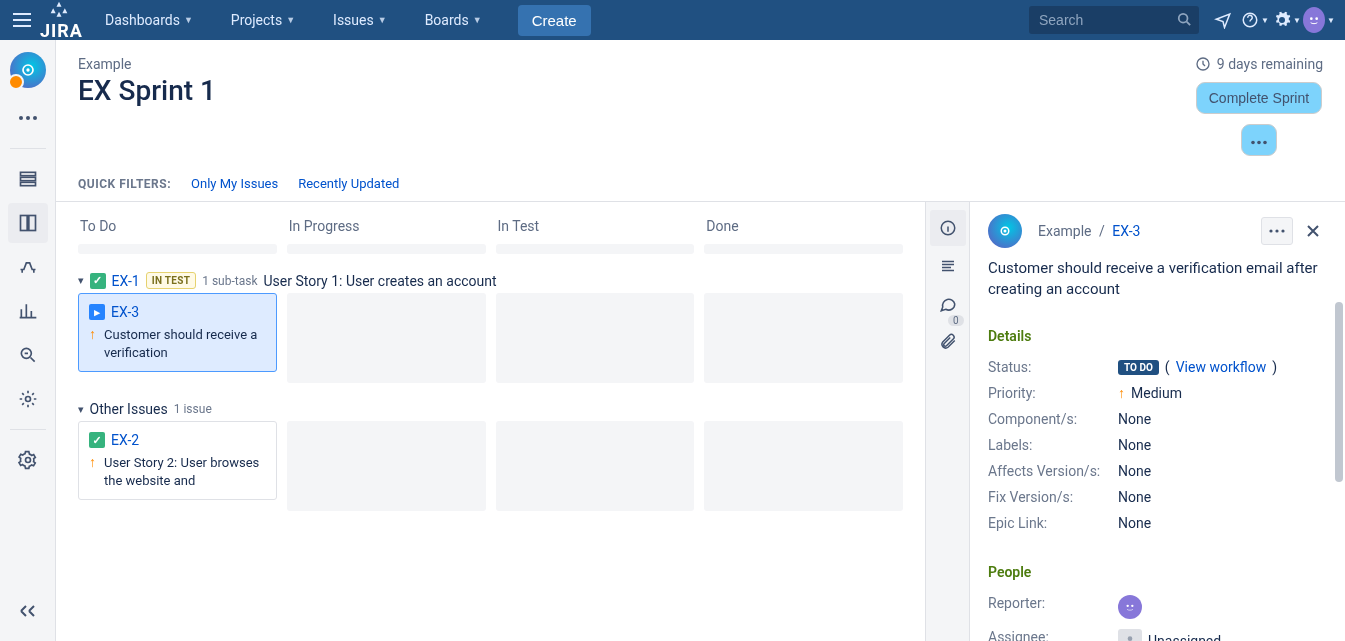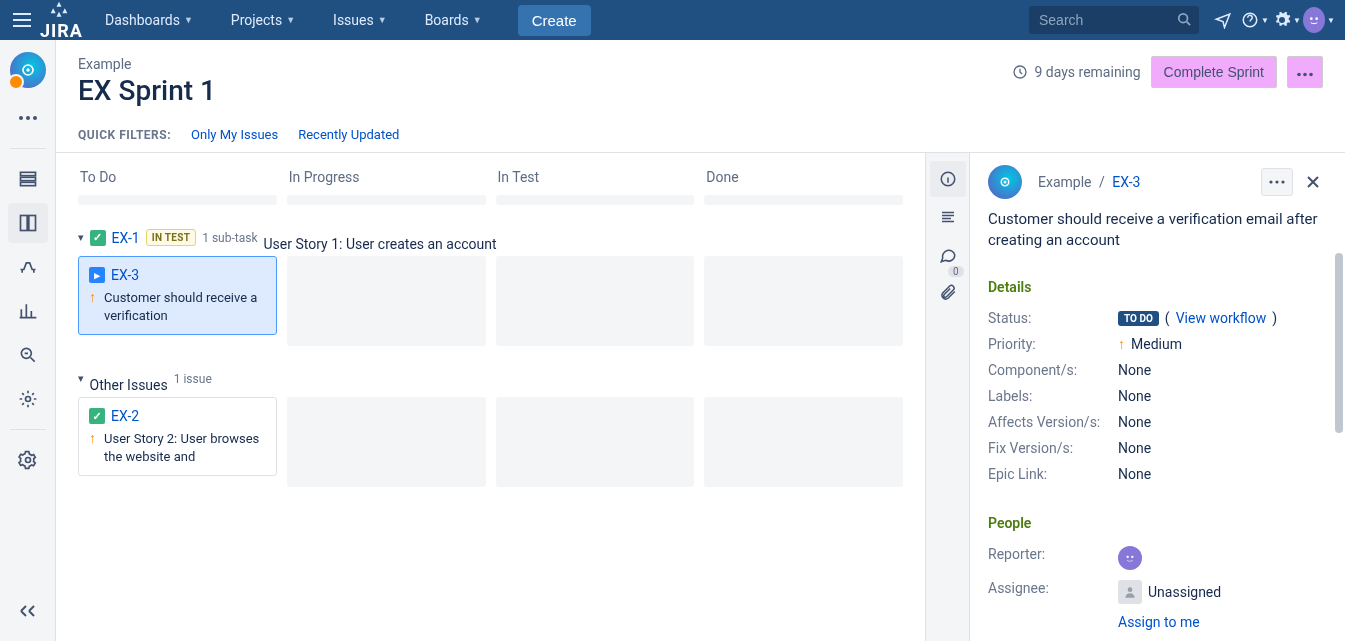--- a/index.html
+++ b/index.html
@@ -24,42 +24,42 @@
 .rail-icon { width:40px; height:40px; display:flex; align-items:center; justify-content:center; color:#42526e; cursor:pointer; border-radius:4px;}
 .rail-sep { height:1px; width:36px; background:#dfe1e6; margin:6px 0;}
 .proj-avatar { width:36px; height:36px; border-radius:50%; background: radial-gradient(circle at 60% 40%, #00c7e5, #6554c0); display:flex; align-items:center; justify-content:center; position:relative; margin-bottom:6px;}
 .proj-avatar::after { content:''; position:absolute; bottom:-2px; left:-2px; width:12px; height:12px; background:#ff8b00; border-radius:50%; border:2px solid #f4f5f7;}
 .rail-spacer { flex:1;}
 .main { flex:1; display:flex; flex-direction:column; overflow:hidden;}
 .header-area { padding:16px 22px 10px 22px; border-bottom:1px solid #dfe1e6;}
 .header-top { display:flex; align-items:flex-start;}
 .breadcrumb-proj { color:#5e6c84; font-size:14px; margin-bottom:2px;}
 .sprint-title { font-size:28px; font-weight:500; color:#172b4d;}
-.header-actions { margin-left:auto; display:flex; align-items:center; gap:10px;}
+.header-actions { margin-left:auto; display:flex; align-items:center; gap:10px;flex-direction:column;}
 .remaining { color:#5e6c84; display:flex; align-items:center; gap:6px;}
-.btn { background:#f0abfc; border:1px solid #ccc; border-radius:2px; padding:7px 12px; cursor:pointer; color:#42526e; font-size:14px;}
+.btn { background:#7dd3fc; border:1px solid #ccc; border-radius:9px; padding:7px 12px; cursor:pointer; color:#42526e; font-size:14px;}
 .btn-icon { width:36px; padding:7px 0; text-align:center;}
 .quick-filters { margin-top:20px; display:flex; align-items:center; gap:20px; font-size:13px;}
 .qf-label { color:#6b778c; font-weight:700; letter-spacing:0.5px; font-size:12px;}
 .qf-link { color:#0052cc; cursor:pointer;}
 .board-wrap { flex:1; display:flex; overflow:hidden;}
 .board { flex:1; padding:12px 22px; overflow-y:auto;}
 .columns-header { display:flex; gap:10px; margin-bottom:6px;}
 .col-head { flex:1; color:#5e6c84; font-size:14px; padding:4px 2px;}
 .swimlane { margin-bottom:14px;}
 .sl-header { display:flex; align-items:center; gap:6px; padding:4px 0; font-size:14px;}
 .sl-chev { color:#42526e; cursor:pointer; font-size:11px;}
 .issue-type-icon { width:16px; height:16px; border-radius:2px; display:inline-flex; align-items:center; justify-content:center; color:#fff; font-size:11px; font-weight:700;}
 .it-story { background:#36b37e;}
 .it-subtask { background:#2684ff;}
 .issue-key { color:#0052cc; cursor:pointer;}
 .lozenge { font-size:10px; font-weight:700; padding:2px 5px; border-radius:3px; border:1px solid; letter-spacing:0.3px;}
 .lz-intest { background:#fffae6; border-color:#e6d26f; color:#7a6f1d;}
 .sub-count { color:#6b778c; font-size:12px;}
-.sl-summary { color:#172b4d;margin-top:13px;}
+.sl-summary { color:#172b4d;}
 .sl-row { display:flex; gap:10px;}
 .col { flex:1; min-height:90px; background:#f4f5f7; border-radius:3px; padding:0;}
 .card { background:#fff; border:1px solid #dfe1e6; border-radius:3px; padding:10px; cursor:pointer;}
 .card.selected { background:#deebff; border-color:#4c9aff;}
 .card-top { display:flex; align-items:center; gap:6px; margin-bottom:6px;}
 .priority-icon { color:#ff8b00; font-weight:700;}
 .card-summary { color:#172b4d; font-size:13px; line-height:1.35; margin-left:2px;}
 .card-row2 { display:flex; align-items:flex-start; gap:6px;}
 .side-panel { width:420px; border-left:1px solid #dfe1e6; display:flex; overflow:hidden;}
 .mini-rail { width:44px; background:#f4f5f7; border-right:1px solid #dfe1e6; display:flex; flex-direction:column; align-items:center; padding-top:8px; gap:2px;}

